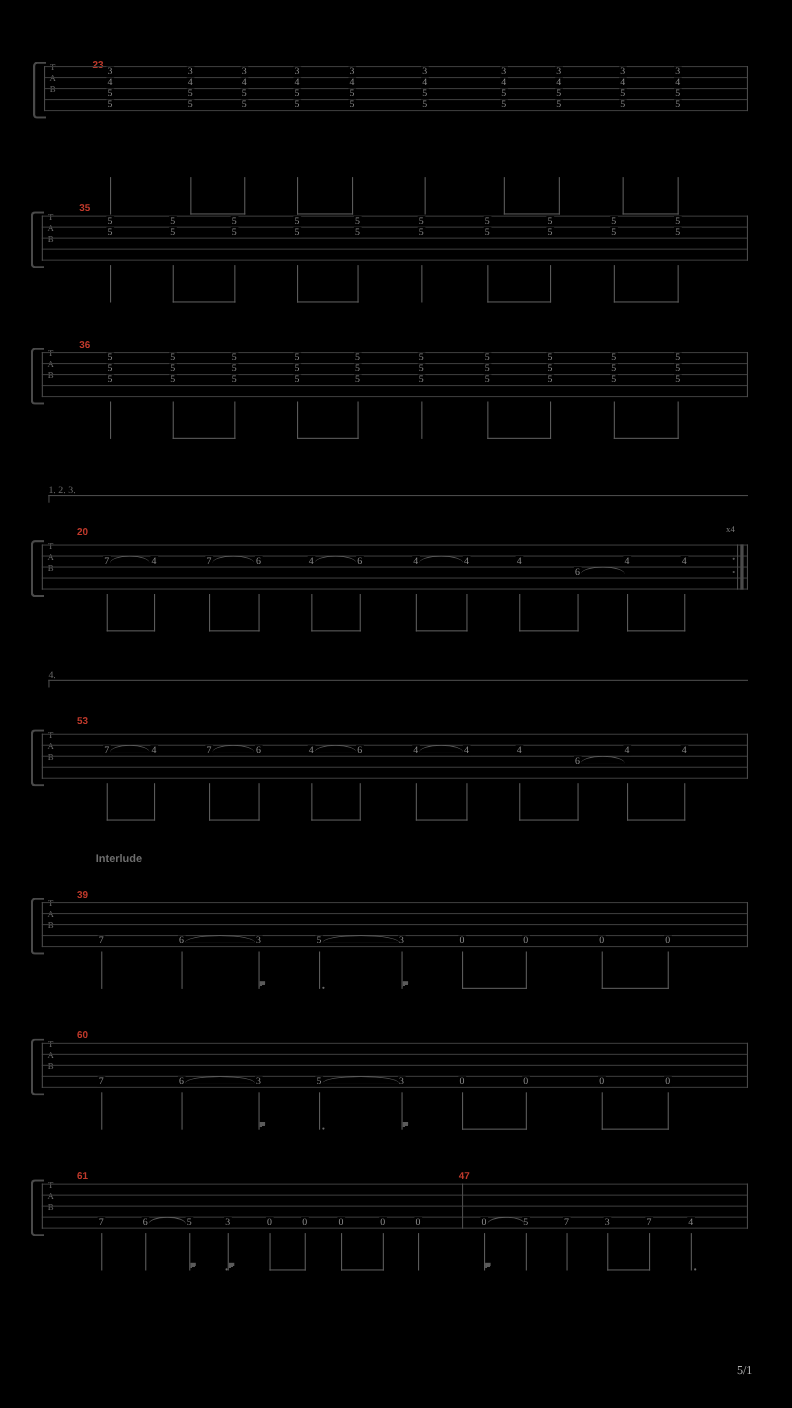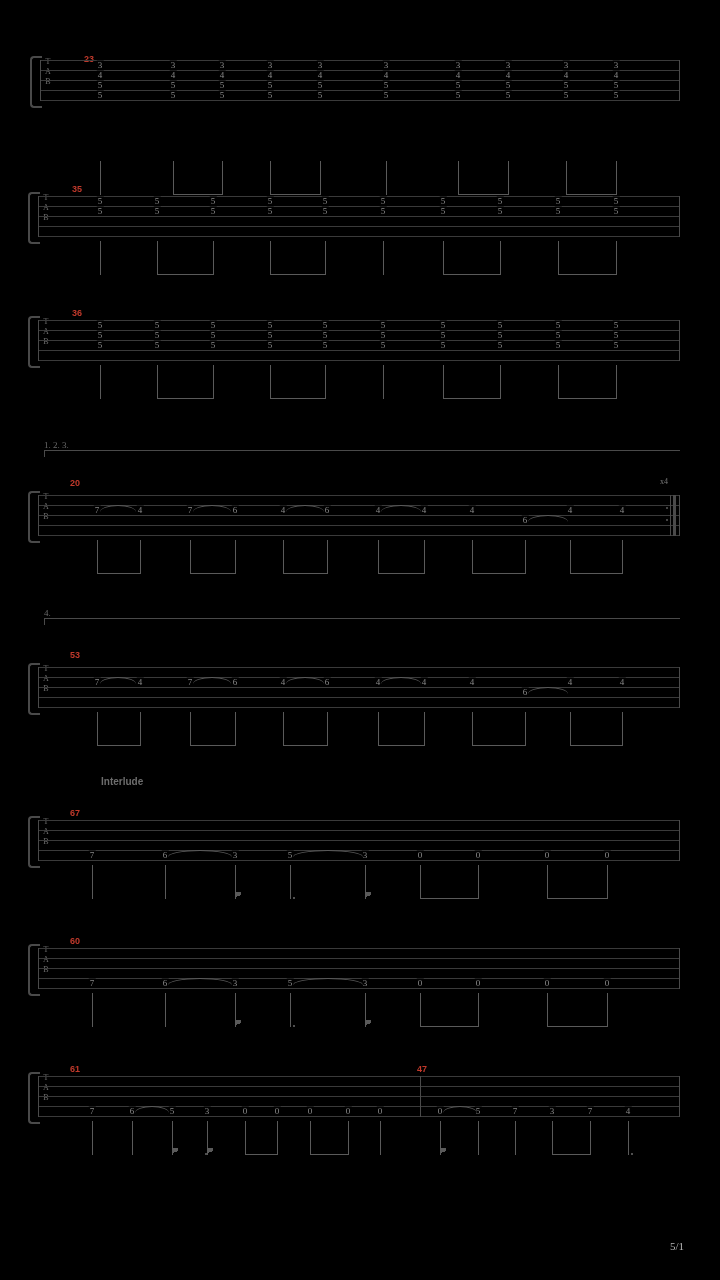--- a/index.html
+++ b/index.html
@@ -511,24 +511,24 @@
       <div class="beam" style="left:378px; top:78px; width:47px;"></div>
       <div class="stem" style="left:472px; top:45px; height:34px;"></div>
       <div class="stem" style="left:525px; top:45px; height:34px;"></div>
       <div class="beam" style="left:472px; top:78px; width:54px;"></div>
       <div class="stem" style="left:570px; top:45px; height:34px;"></div>
       <div class="stem" style="left:622px; top:45px; height:34px;"></div>
       <div class="beam" style="left:570px; top:78px; width:53px;"></div>
     </div>
   </div>
 
-  <div class="section-label" style="left:87px; top:776px;margin-left:14px;">Interlude</div>
+  <div class="section-label" style="left:87px; top:776px;">Interlude</div>
 
   <div class="system" style="top:820px;">
-    <div class="measure-num" style="left:70px; top:-12px;">67</div>
+    <div class="measure-num" style="left:70px; top:-12px;">39</div>
     <div class="brace" style="left:28px;"></div>
     <div class="tabword" style="left:40px;">
         <div>T</div>
         <div>A</div>
         <div>B</div>
       </div>
     <div class="staff" style="left:38px; width:642px;">
       <div class="line l0"></div>
         <div class="line l1"></div>
         <div class="line l2"></div>

